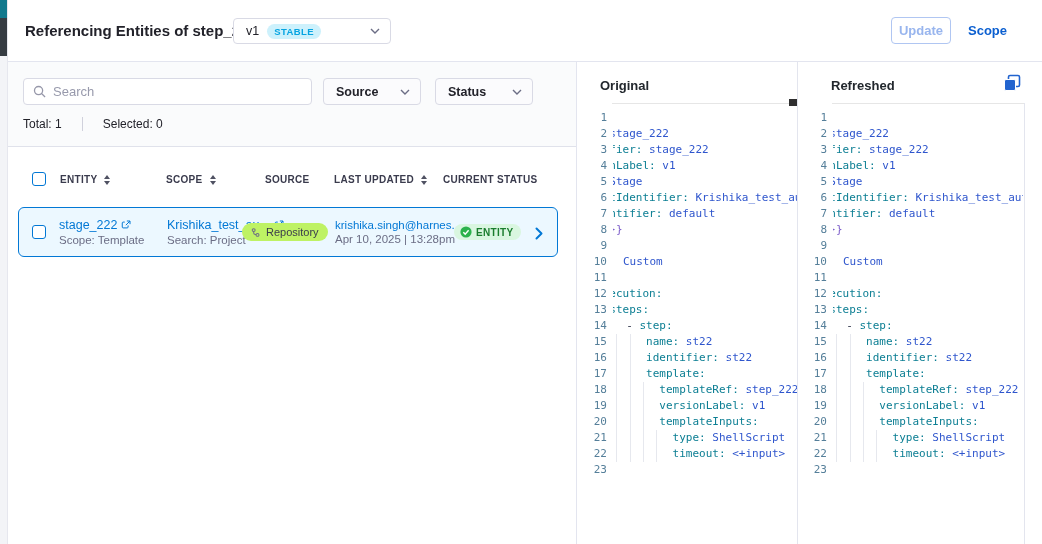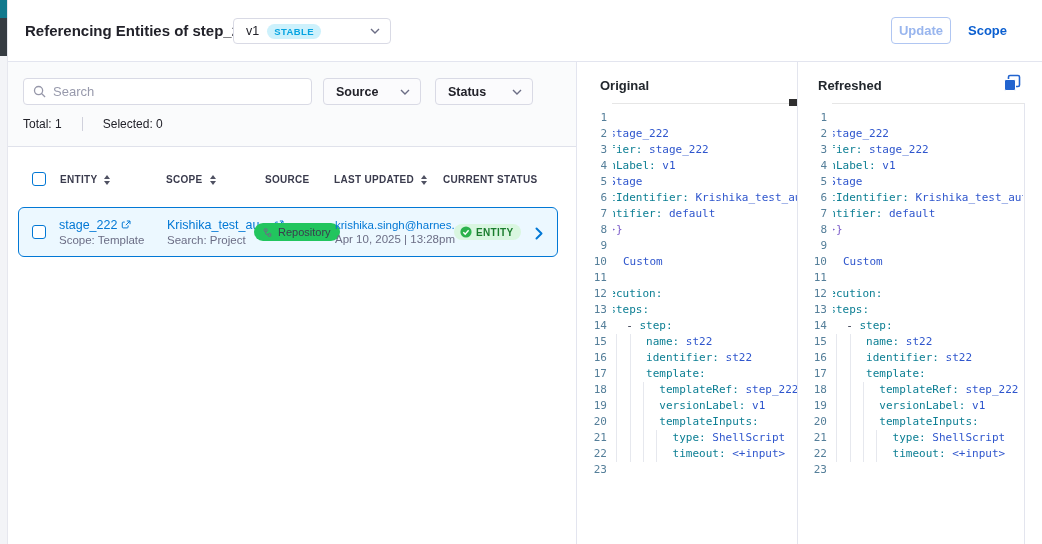--- a/index.html
+++ b/index.html
@@ -63,34 +63,34 @@
   .trow { position:absolute; left:10px; top:207px; width:540px; height:50px; background:#ecf8ff;
     border:1.5px solid #0278d5; border-radius:6px; cursor:pointer; }
   .trow .checkbox { position:absolute; left:13px; top:17px; }
   .cell2 { position:absolute; top:0; height:100%; display:flex; flex-direction:column; justify-content:center; gap:2px; }
   .c-entity { left:40px; }
   .c-scope { left:148px; }
   .c-updated { left:316px; }
   .link-line { display:flex; align-items:center; gap:4px; font-size:12.5px; color:#0278d5; cursor:pointer; }
   .sub-line { font-size:11.5px; color:#6b6d85; }
   .link-sm { font-size:11.5px; color:#0278d5; cursor:pointer; }
-  .badge-src { position:absolute; left:235px; top:15px; background:#22c55e; border-radius:10px;
+  .badge-src { position:absolute; left:223px; top:15px; background:#bef264; border-radius:10px;
     padding:3px 9px 3px 8px; display:flex; align-items:center; gap:5px; font-size:11px; color:#3a3b4d; }
   .badge-sync { position:absolute; left:435px; top:16px; background:#d9f6e0; border-radius:9px;
     padding:2px 8px 2px 6px; display:flex; align-items:center; gap:4px; font-size:10px; font-weight:700;
     letter-spacing:.3px; color:#1a7d2e; }
   .row-chev { position:absolute; left:516px; top:19px; display:flex; cursor:pointer; }
 
   
   .diff { position:absolute; left:568px; top:62px; width:467px; height:482px; background:#fff;
     border-left:1px solid #e3e5ef; }
   .diff-hdr { position:absolute; left:0; top:0; right:0; height:41px; }
   .diff-title { position:absolute; top:16px; font-size:13px; font-weight:700; color:#22272d; }
   .t-orig { left:23px; }
-  .t-refr { left:241px; }
+  .t-refr { left:254px; }
   .copy-btn { position:absolute; right:22px; top:12px; cursor:pointer; }
   .pane-divider { position:absolute; left:220px; top:0; bottom:0; width:0; border-left:1px solid #e3e5ee; }
   .panes { position:absolute; left:0; top:41px; right:0; bottom:0; display:flex; }
   .pane { position:relative; height:100%; overflow:hidden; }
   .pane-left { width:220px; }
   .pane-right { flex:1; }
   .track { position:absolute; top:0; height:0; border-top:1px solid #e6e6e6; }
   .pane-left .track { left:35px; right:0; }
   .pane-right .track { left:35px; width:192px; }
   .vline-right { position:absolute; left:227px; top:0; bottom:0; width:0; border-left:1px solid #e3e5ee; }

